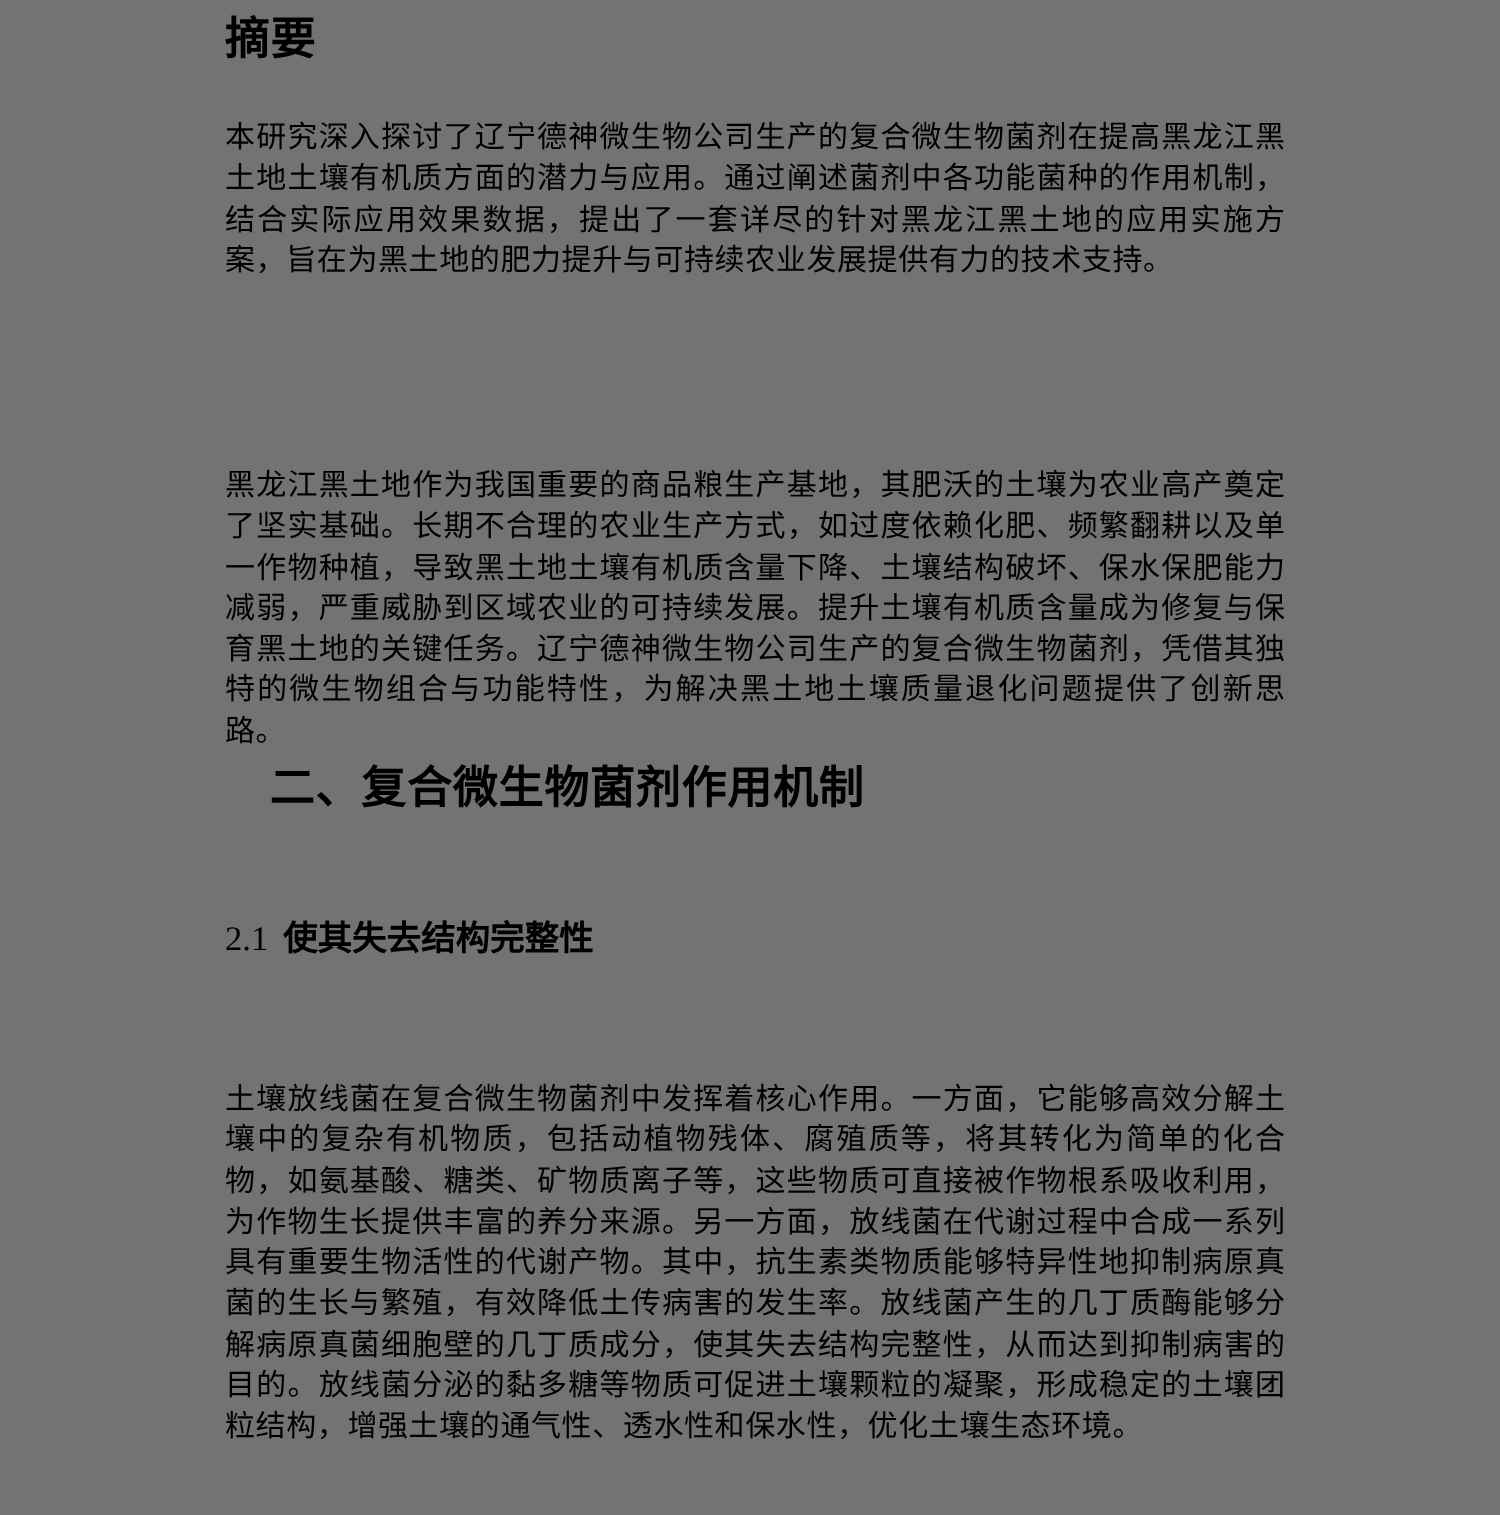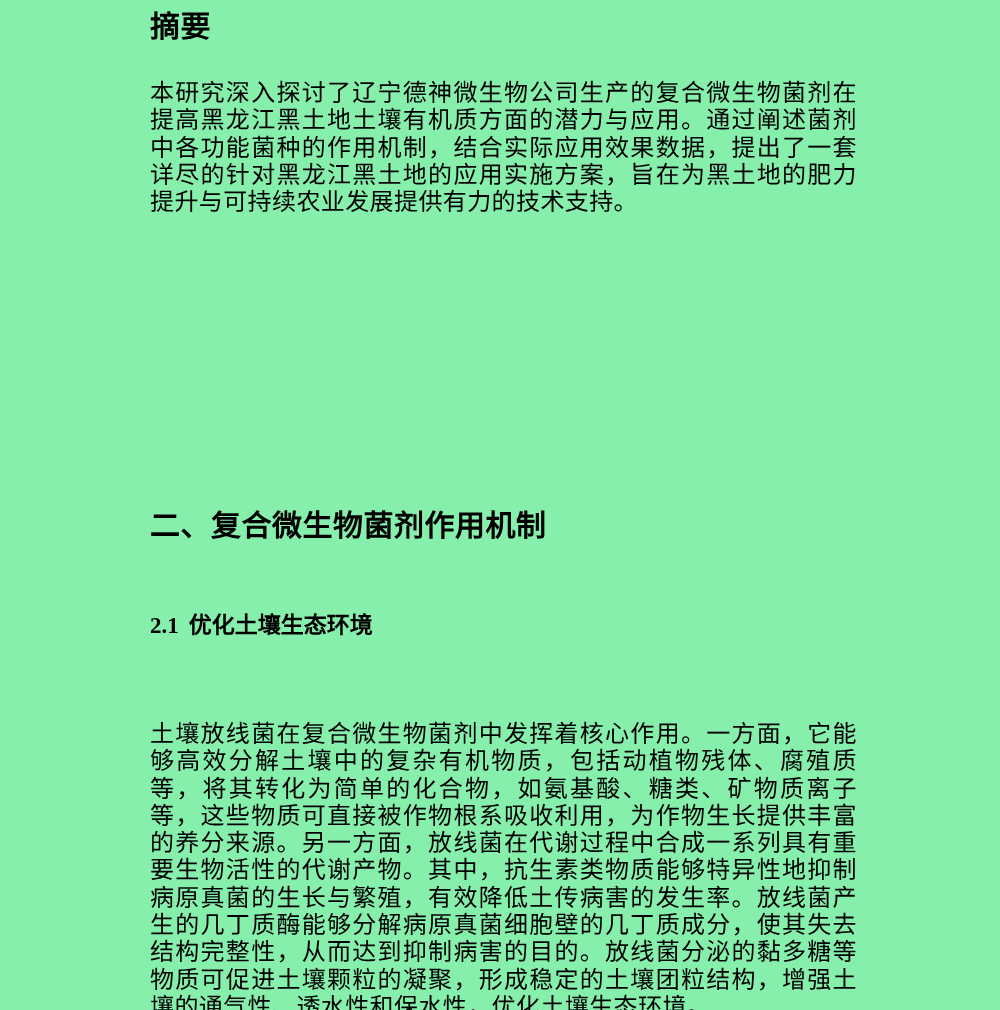--- a/index.html
+++ b/index.html
@@ -4,21 +4,21 @@
 <style>
   html, body {
     margin: 0;
     padding: 0;
     background: #ffffff;
   }
   .page {
     position: relative;
     width: 1000px;
     height: 1010px;
-    background: #86efac;
+    background: #737373;
     overflow: hidden;
     font-family: "Liberation Sans", "DejaVu Sans", sans-serif;
     color: #000000;
   }
   .block {
     position: absolute;
     left: 150px;
     width: 707px;
     margin: 0;
   }
@@ -28,53 +28,54 @@
     font-weight: 700;
     letter-spacing: 0.5px;
   }
   h3.block {
     font-size: 23px;
     line-height: 29px;
     font-weight: 700;
   }
   h3.block .num {
     font-family: "Liberation Serif", "DejaVu Serif", serif;
-    font-weight: 700;
+    font-weight: 400;
     margin-right: 10px;
   }
   p.block {
-    font-size: 24px;
+    font-size: 20px;
     line-height: 27.3px;
     text-align: justify;
     text-justify: inter-ideograph;
     letter-spacing: 0.4px;
   }
   
   .pos-abstract-h   { top: 9px; }
   .pos-abstract-p   { top: 79px; }
   .pos-intro-h      { top: 251px; }
   .pos-intro-p      { top: 311px; }
-  .pos-mechanism-h  { top: 508px; }
+  .pos-mechanism-h  { top: 508px; margin-left: 30px; }
   .pos-actino-h     { top: 611px; }
   .pos-actino-p     { top: 720px; }
   .pos-yeast-h      { top: 951px; }
 </style>
 </head>
 <body>
 
 <div class="page">
 
   <h2 class="block pos-abstract-h">摘要</h2>
 
   <p class="block pos-abstract-p">本研究深入探讨了辽宁德神微生物公司生产的复合微生物菌剂在提高黑龙江黑土地土壤有机质方面的潜力与应用。通过阐述菌剂中各功能菌种的作用机制，结合实际应用效果数据，提出了一套详尽的针对黑龙江黑土地的应用实施方案，旨在为黑土地的肥力提升与可持续农业发展提供有力的技术支持。</p>
 
 
+  <p class="block pos-intro-p">黑龙江黑土地作为我国重要的商品粮生产基地，其肥沃的土壤为农业高产奠定了坚实基础。长期不合理的农业生产方式，如过度依赖化肥、频繁翻耕以及单一作物种植，导致黑土地土壤有机质含量下降、土壤结构破坏、保水保肥能力减弱，严重威胁到区域农业的可持续发展。提升土壤有机质含量成为修复与保育黑土地的关键任务。辽宁德神微生物公司生产的复合微生物菌剂，凭借其独特的微生物组合与功能特性，为解决黑土地土壤质量退化问题提供了创新思路。</p>
 
   <h2 class="block pos-mechanism-h">二、复合微生物菌剂作用机制</h2>
 
   <h3 class="block pos-actino-h">
-    <span class="num">2.1</span><span>优化土壤生态环境</span>
+    <span class="num">2.1</span><span>使其失去结构完整性</span>
   </h3>
 
   <p class="block pos-actino-p">土壤放线菌在复合微生物菌剂中发挥着核心作用。一方面，它能够高效分解土壤中的复杂有机物质，包括动植物残体、腐殖质等，将其转化为简单的化合物，如氨基酸、糖类、矿物质离子等，这些物质可直接被作物根系吸收利用，为作物生长提供丰富的养分来源。另一方面，放线菌在代谢过程中合成一系列具有重要生物活性的代谢产物。其中，抗生素类物质能够特异性地抑制病原真菌的生长与繁殖，有效降低土传病害的发生率。放线菌产生的几丁质酶能够分解病原真菌细胞壁的几丁质成分，使其失去结构完整性，从而达到抑制病害的目的。放线菌分泌的黏多糖等物质可促进土壤颗粒的凝聚，形成稳定的土壤团粒结构，增强土壤的通气性、透水性和保水性，优化土壤生态环境。</p>
 
 
 </div>
 
 </body></html>

